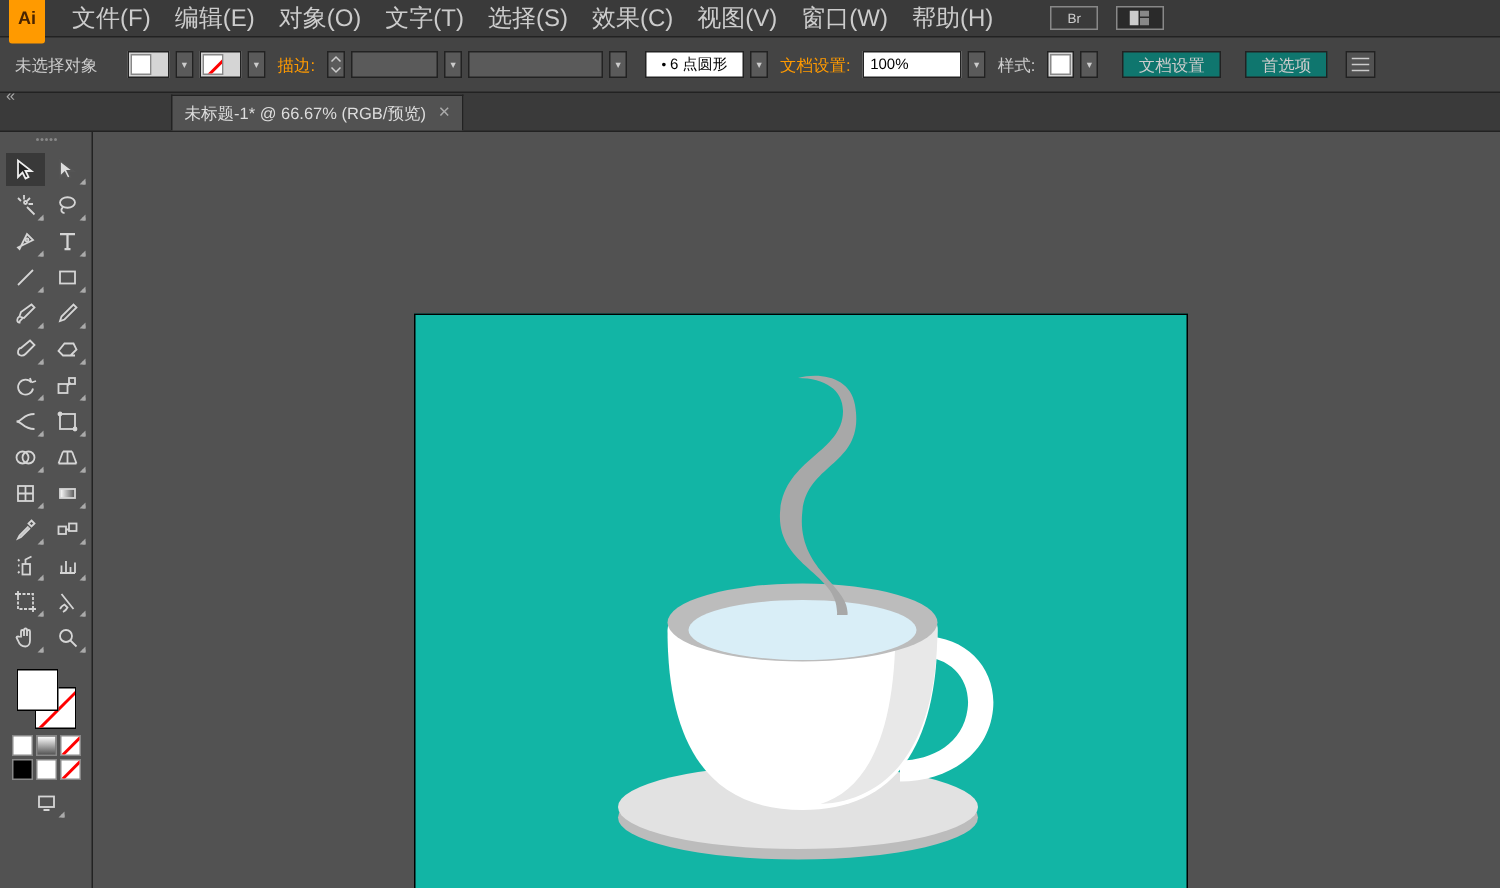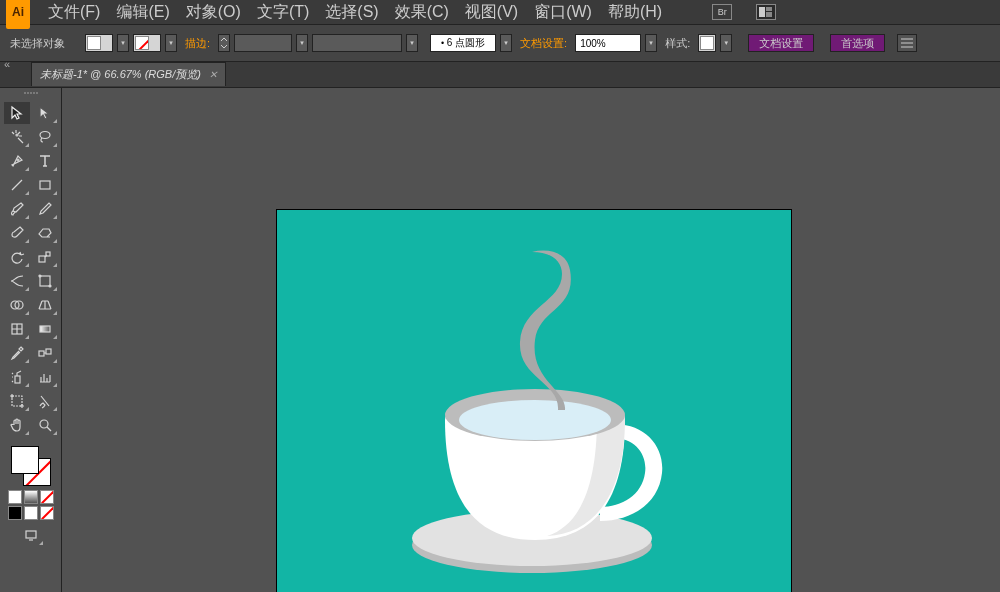--- a/index.html
+++ b/index.html
@@ -3,40 +3,40 @@
 <meta charset="utf-8">
 <style>
 * { margin:0; padding:0; box-sizing:border-box; font-family:"Microsoft YaHei",Arial,sans-serif; }
 body { background:#3a3a3a; width:1000px; height:592px; overflow:hidden; color:#ccc; font-size:11px; user-select:none; }
 
 
 .menubar { height:24px; background:#3a3a3a; display:flex; align-items:center; padding-left:6px; }
 .ai-logo { width:24px; height:34px; background:#ff9a00; color:#4a2400; font-weight:bold; font-size:12px; display:flex; align-items:center; justify-content:center; border-radius:2px; margin-right:10px; }
 .menu-item { padding:3px 8px; cursor:default; font-size:16px; }
 .menu-spacer { flex:0 0 18px; }
-.menu-icon { width:20px; height:16px; border:1px solid #888; margin-left:24px; display:flex; align-items:center; justify-content:center; font-size:9px; color:#ccc; }
+.menu-icon { width:32px; height:16px; border:1px solid #888; margin-left:12px; display:flex; align-items:center; justify-content:center; font-size:9px; color:#ccc; }
 .menu-icon.dark { background:#2a2a2a; }
 
 
 .optbar { height:28px; background:#444; border-top:1px solid #222; border-bottom:1px solid #222; display:flex; align-items:center; padding:18px 6px; gap:4px; }
 .opt-label { font-size:11px; padding:0 4px; }
 .opt-label.orange { color:#ff9a00; }
 .swatch { width:28px; height:18px; background:#d5d5d5; border:1px solid #222; position:relative; display:inline-flex; }
 .swatch .box { width:14px; height:14px; margin:1px; border:1px solid #888; }
 .swatch .box.white { background:#fff; }
 .swatch .box.none { background:#fff; position:relative; overflow:hidden; }
 .swatch .box.none::after { content:""; position:absolute; left:-2px; top:7px; width:20px; height:1.5px; background:red; transform:rotate(-45deg); }
 .dd { width:12px; height:18px; background:#5a5a5a; border:1px solid #222; display:flex; align-items:center; justify-content:center; font-size:7px; }
 .wide-dd { height:18px; background:#5a5a5a; border:1px solid #222; display:flex; align-items:center; }
 .input-box { height:18px; background:#fff; border:1px solid #222; color:#000; display:flex; align-items:center; padding:0 4px; font-size:10px; }
-.btn { height:18px; padding:0 10px; background:#701a75; border:1px solid #222; display:flex; align-items:center; font-size:11px;text-align:right; }
+.btn { height:18px; padding:0 10px; background:#0f766e; border:1px solid #222; display:flex; align-items:center; font-size:11px;text-align:right; }
 .panel-menu-icon { width:20px; height:18px; border:1px solid #222; background:#525252; display:flex; align-items:center; justify-content:center; }
 
 
-.tabbar { height:26px; background:#3a3a3a; display:flex; align-items:flex-start; padding-left:31px; border-bottom:1px solid #222;font-style:italic; }
+.tabbar { height:26px; background:#3a3a3a; display:flex; align-items:center; padding-left:114px; border-bottom:1px solid #222; }
 .doc-tab { background:#525252; color:#ddd; padding:4px 8px; font-size:11px; border:1px solid #222; border-bottom:none; display:flex; align-items:center; gap:8px; }
 .doc-tab .close { font-size:10px; color:#aaa; }
 .min-tab { position:absolute; left:4px; top:58px; font-size:11px; color:#aaa; }
 
 
 .main { display:flex; height:calc(592px - 78px); }
 .toolbox { width:62px; background:#525252; border-right:1px solid #222; display:flex; flex-direction:column; align-items:center; padding-top:4px; position:relative; }
 .tool-grip { width:40px; height:6px; display:flex; gap:1px; justify-content:center; margin-bottom:4px; }
 .tool-grip span { width:2px; height:2px; background:#888; border-radius:50%; }
 .tool-row { display:flex; gap:2px; margin-bottom:2px; }

